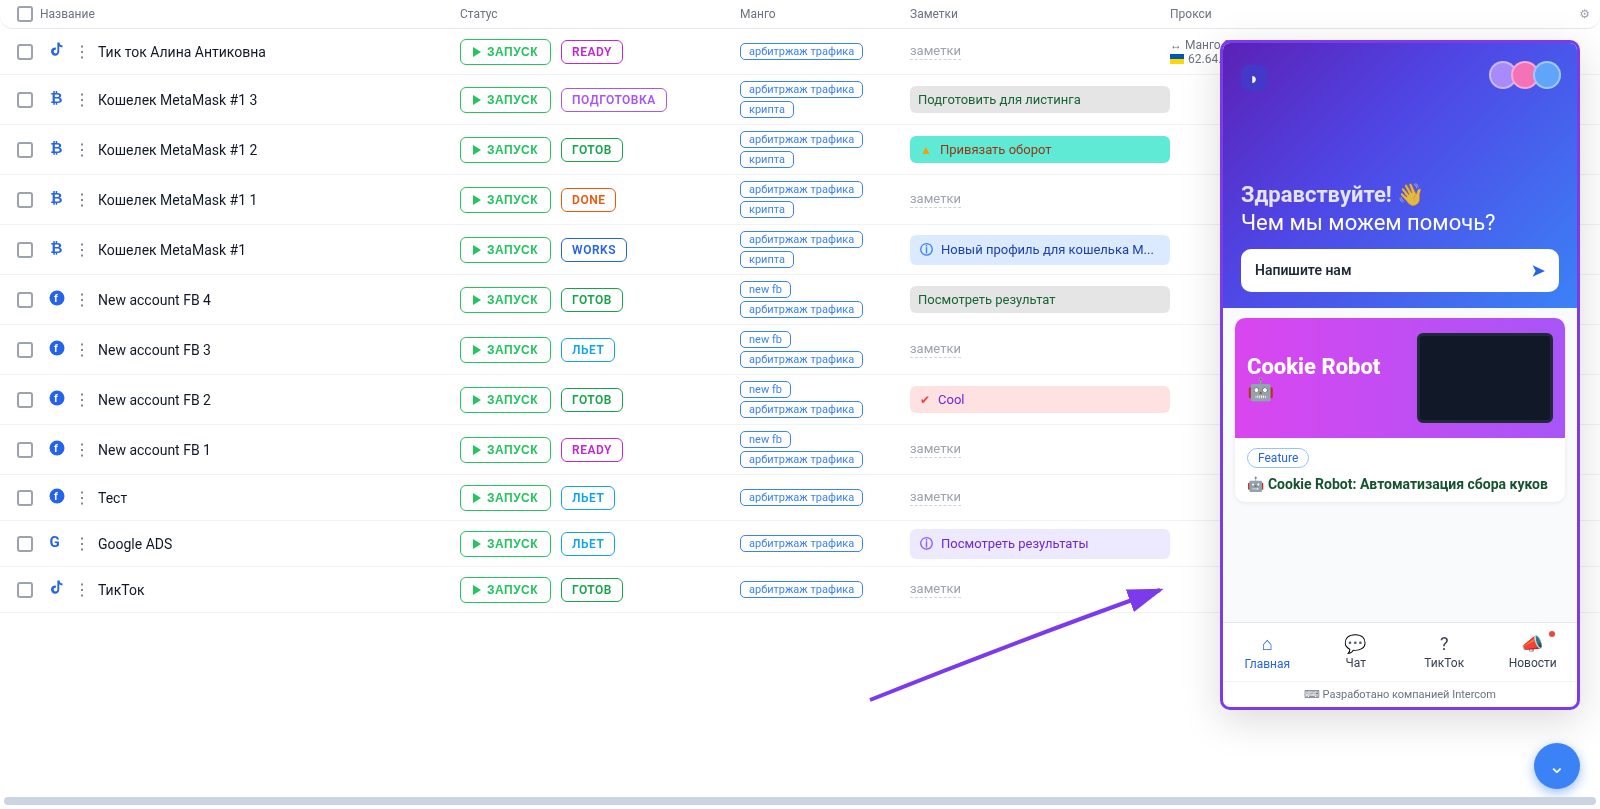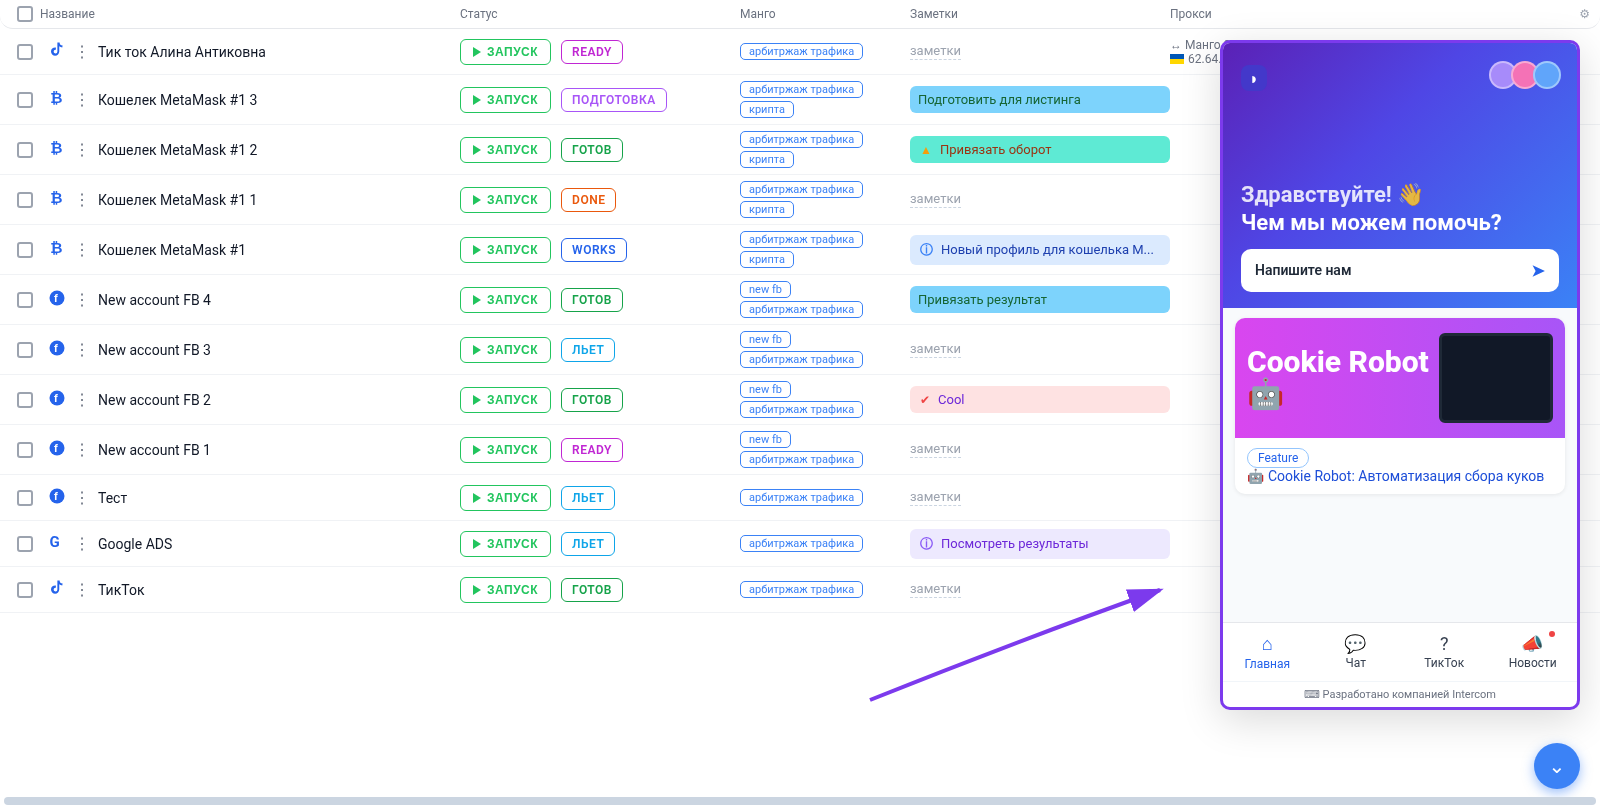--- a/index.html
+++ b/index.html
@@ -23,51 +23,51 @@
   .btn-launch .play { width: 0; height: 0; border-left: 8px solid #22c55e; border-top: 5px solid transparent; border-bottom: 5px solid transparent; }
   .badge { border: 1px solid; border-radius: 6px; padding: 4px 10px; font-size: 12px; font-weight: 600; letter-spacing: 0.5px; display: inline-block; }
   .b-ready { color: #c026d3; border-color: #c026d3; }
   .b-prep  { color: #a855f7; border-color: #a855f7; }
   .b-gotov { color: #16a34a; border-color: #16a34a; }
   .b-done  { color: #ea580c; border-color: #ea580c; }
   .b-works { color: #2563eb; border-color: #2563eb; }
   .b-lyet  { color: #0ea5e9; border-color: #0ea5e9; }
   .tag { border: 1px solid #3b82f6; color: #3b82f6; background: #fff; border-radius: 5px; padding: 1px 8px; font-size: 11px; white-space: nowrap; }
   .note { border-radius: 6px; padding: 6px 10px; font-size: 13px; display: flex; align-items: center; gap: 8px; }
-  .note-green { background: #7dd3fc; color: #166534; padding-left: 8px; }
+  .note-green { background: #e5e5e5; color: #166534; padding-left: 8px; }
   .note-orange{ background: #5eead4; color: #9a3412; }
   .note-blue  { background: #dbeafe; color: #1e40af; }
   .note-red   { background: #fee2e2; color: #6d28d9; }
   .note-purple{ background: #ede9fe; color: #6d28d9; }
   .note-empty { color: #9ca3af; border-bottom: 1px dashed #cbd5e1; display:inline-block; padding-bottom:1px;}
   .note-ic-warn::before { content:"▲"; color:#f59e0b; font-size:12px; }
   .note-ic-info::before { content:"ⓘ"; color:#3b82f6; font-size:13px; font-weight:bold; }
   .note-ic-check::before{ content:"✔"; color:#ef4444; font-size:12px; }
   .note-ic-info2::before{ content:"ⓘ"; color:#8b5cf6; font-size:13px; font-weight:bold; }
   .proxy-frag { font-size:12px; color:#6b7280; }
   .proxy-flag { display:inline-block; width:14px; height:10px; background: linear-gradient(to bottom, #0057b7 50%, #ffd700 50%); vertical-align:middle; margin-right:4px;}
   .arrow-annotation { position:absolute; left:860px; top:580px; pointer-events:none; }
 
   .chat-widget { position: absolute; right: 20px; top: 40px; width: 360px; height: 670px; border: 3px solid #7c3aed; border-radius: 10px; overflow: hidden; background:#fff; display:flex; flex-direction:column; box-shadow: 0 10px 40px rgba(0,0,0,0.15);}
   .chat-hero { background: linear-gradient(135deg, #5b21b6 0%, #4f46e5 40%, #3b82f6 100%); padding: 22px 18px 16px; color:#fff; position:relative; }
   .chat-logo { width:26px; height:26px; background:#4338ca; border-radius:8px; display:flex; align-items:center; justify-content:center; color:#fff; font-size:16px;}
   .chat-avatars { position:absolute; top:18px; right:16px; display:flex; }
   .chat-avatars span { width:28px; height:28px; border-radius:50%; border:2px solid rgba(255,255,255,0.4); margin-left:-6px; background:#a78bfa; display:inline-block;}
   .chat-hello { margin-top: 90px; font-size: 22px; font-weight: 700; line-height:1.3; color: rgba(255,255,255,0.85);}
-  .chat-help { font-size: 22px; font-weight: 700; }
+  .chat-help { font-size: 22px; font-weight: 400; }
   .chat-ask { background:#fff; color:#1f2937; border-radius:10px; margin:14px 0 0; padding:12px 14px; display:flex; justify-content:space-between; align-items:center; font-size:14px; font-weight:600; cursor:pointer;}
   .chat-ask .arrow{ color:#2563eb; font-size:16px;}
   .chat-body { flex:1; overflow:auto; padding:10px 12px; background:#f8fafc;}
   .chat-card { background:#fff; border-radius:10px; overflow:hidden; box-shadow: 0 1px 4px rgba(0,0,0,0.08);}
   .chat-card-hero { background: linear-gradient(90deg,#d946ef,#a855f7); height:120px; display:flex; align-items:center; padding:12px; gap:8px; color:#fff;}
-  .cookie-title{ font-size:30px; font-weight:800; line-height:1.05;}
+  .cookie-title{ font-size:22px; font-weight:800; line-height:1.05;}
   .laptop{ width:140px; height:90px; background:#111827; border-radius:6px; border:3px solid #1f2937;}
   .chat-card-body{ padding:10px 12px;}
   .pill-feature{ display:inline-block; border:1px solid #93c5fd; color:#2563eb; border-radius:999px; padding:2px 10px; font-size:12px;}
-  .card-title{ font-size:14px; font-weight:400; color:#1d4ed8;}
+  .card-title{ font-size:14px; font-weight:700; margin-top:8px; color:#14532d;}
   .chat-nav { display:flex; border-top:1px solid #e5e7eb; background:#fff;}
   .chat-nav-item{ flex:1; text-align:center; padding:10px 4px; font-size:12px; color:#374151; cursor:pointer; position:relative;}
   .chat-nav-item.active{ color:#2563eb; }
   .chat-nav-ic{ font-size:18px; display:block; margin-bottom:2px;}
   .dot-red{ position:absolute; top:8px; right:22px; width:6px; height:6px; background:#ef4444; border-radius:50%;}
   .chat-foot{ text-align:center; font-size:11px; color:#6b7280; padding:6px 0; border-top:1px solid #f1f5f9;}
   .chevron-btn{ position:absolute; right:20px; bottom:20px; width:46px; height:46px; border-radius:50%; background:#3b82f6; color:#fff; display:flex; align-items:center; justify-content:center; font-size:20px; box-shadow:0 4px 12px rgba(59,130,246,0.5); cursor:pointer;}
   .hscroll{ position:absolute; bottom:4px; left:4px; right:4px; height:8px; background:#cbd5e1; border-radius:4px;}
 </style>
 </head>
@@ -253,21 +253,21 @@
             <span>ЗАПУСК</span>
           </button>
       <span class="badge b-gotov">ГОТОВ</span>
     </div>
     <div class="col-tags">
           <span class="tag">new fb</span>
           <span class="tag">арбитржаж трафика</span>
         </div>
     <div class="col-notes">
           <div class="note note-green">
-            <span>Привязать результат</span>
+            <span>Посмотреть результат</span>
           </div>
         </div>
     <div class="col-proxy"></div>
   </div>
   <div class="row">
     <div class="col-check">
           <span class="checkbox"></span>
         </div>
     <div class="col-name">
       <span class="icon-apple"></span>

